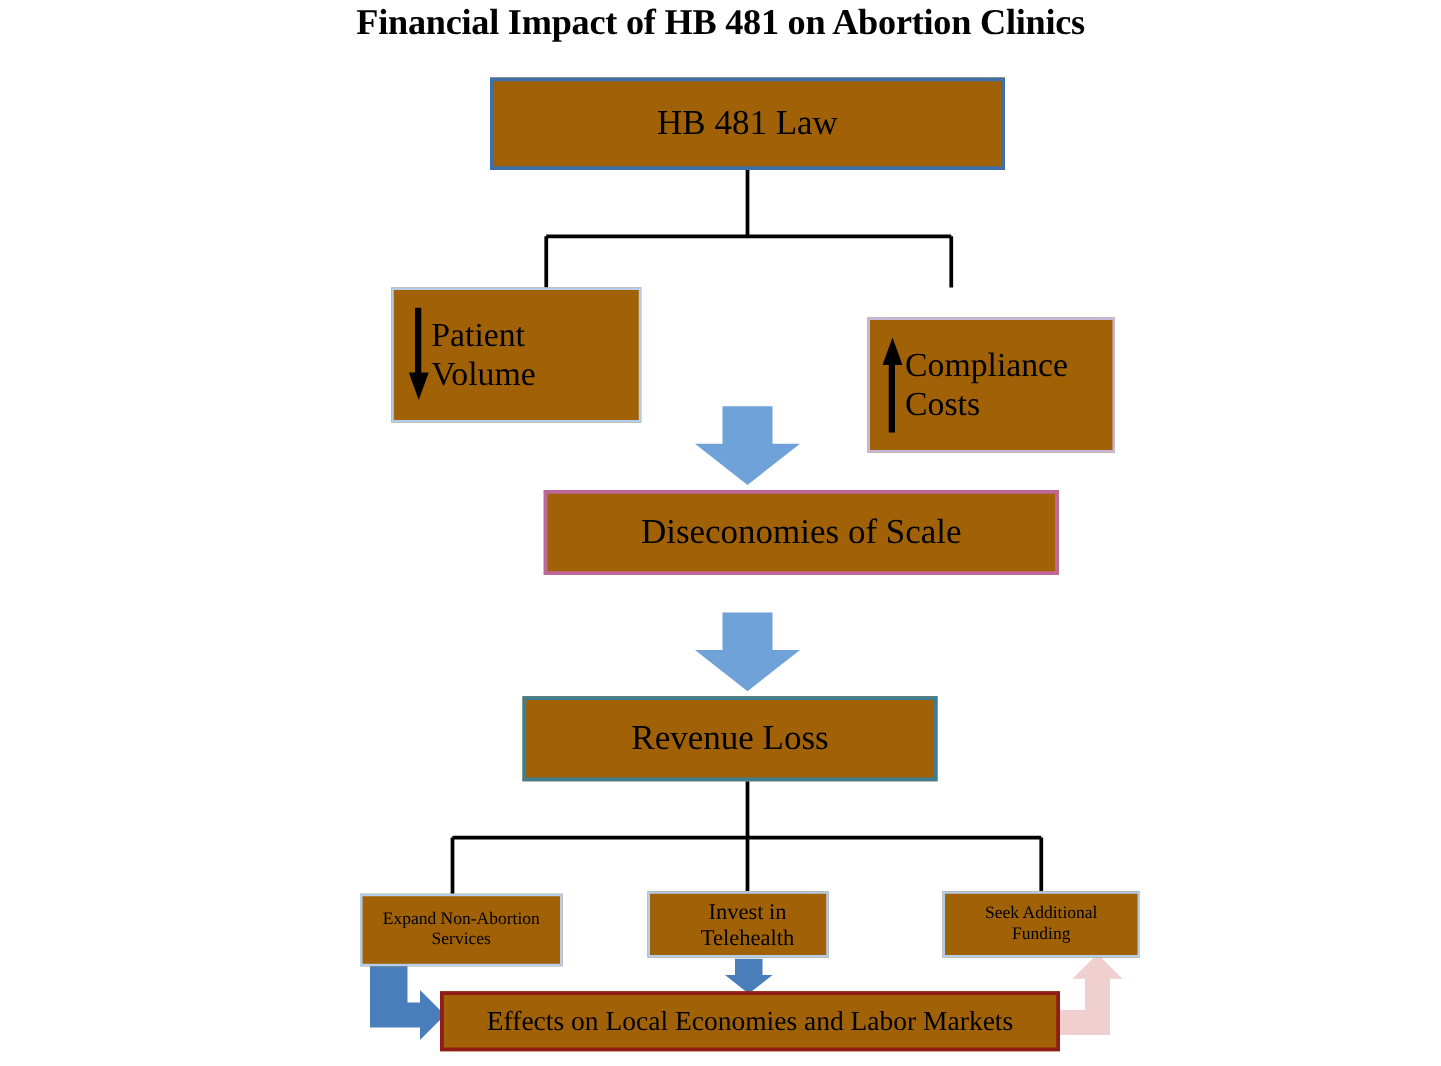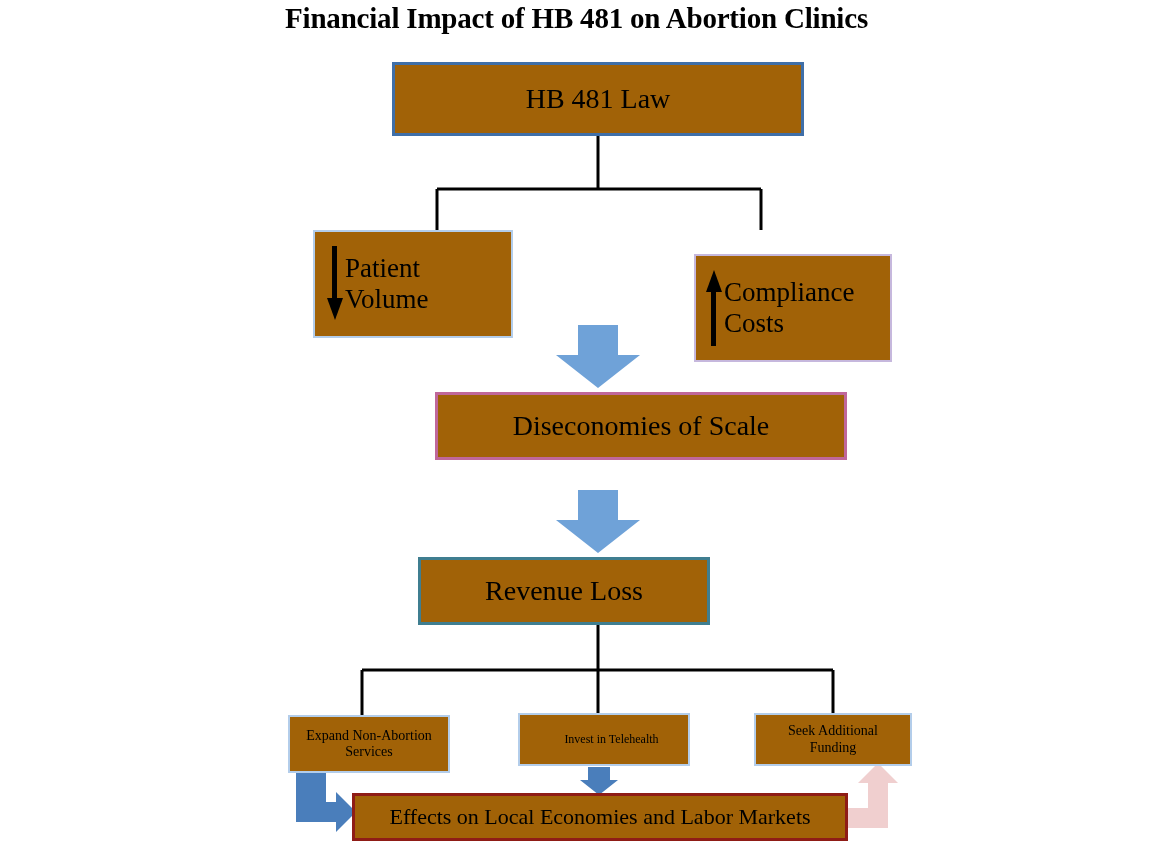--- a/index.html
+++ b/index.html
@@ -69,33 +69,33 @@
     padding-left: 8px;
     margin-top: 24px;
   }
   #node-diseconomies {
     left: 392px; top: 392px; width: 412px; height: 68px;
     border: 3px solid #c0679a;
     font-size: 28px;
     margin-left: 43px;
   }
   #node-revenue-loss {
-    left: 418px; top: 557px; width: 292px; height: 68px;
+    left: 418px; top: 557px; width: 332px; height: 68px;
     border: 3px solid #3f7e90;
     font-size: 28px;
   }
   #node-expand {
     left: 288px; top: 715px; width: 162px; height: 58px;
     border: 2px solid #b3cdea;
     font-size: 14px;
   }
   #node-telehealth {
-    left: 518px; top: 713px; width: 172px; height: 53px;
-    border: 2px solid #b3cdea;
-    font-size: 12px;
+    left: 518px; top: 713px; width: 145px; height: 53px;
+    border: 2px solid #b3cdea;
+    font-size: 18px;
     padding-left: 15px;
   }
   #node-funding {
     left: 754px; top: 713px; width: 158px; height: 53px;
     border: 2px solid #b3cdea;
     font-size: 14px;
     font-family: Liberation Serif, serif;
   }
   #node-effects {
     left: 352px; top: 793px; width: 496px; height: 48px;

